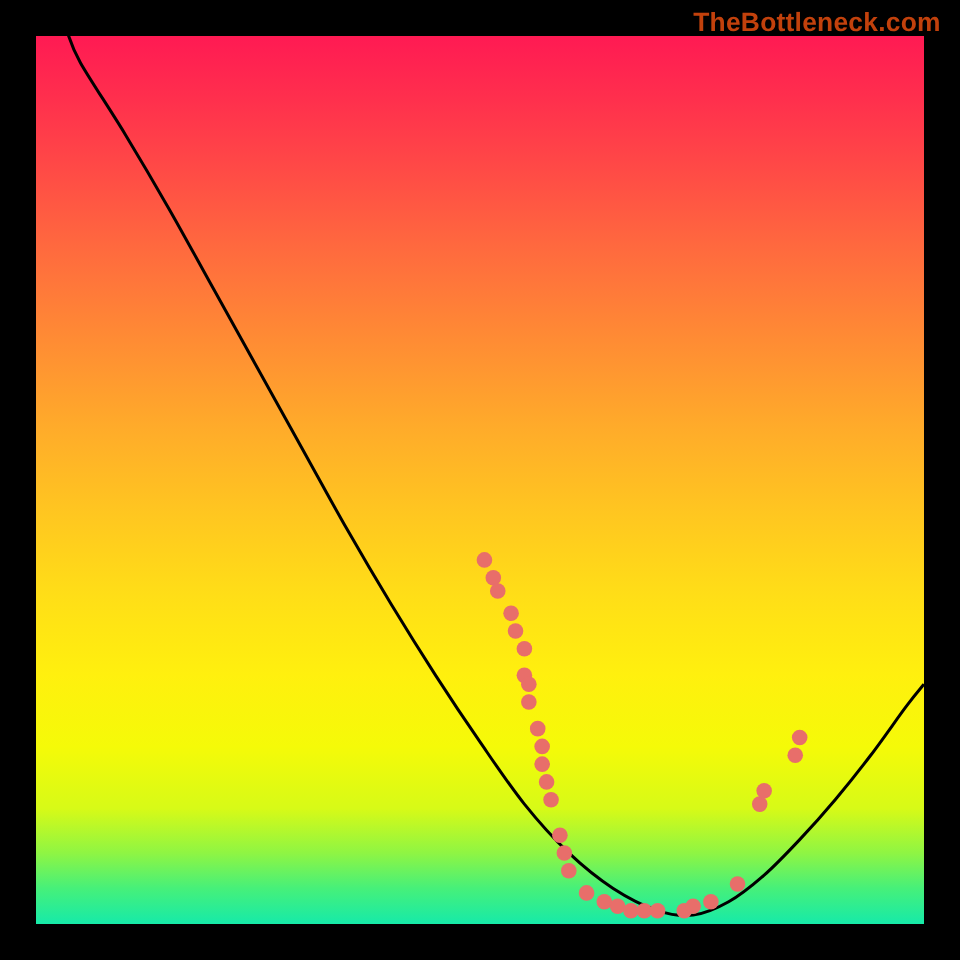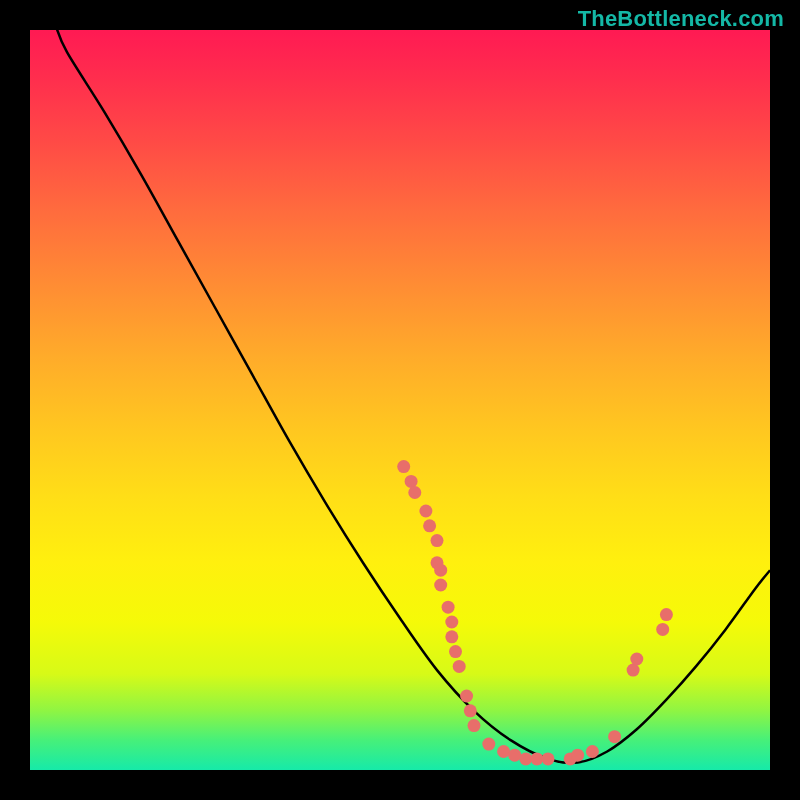--- a/index.html
+++ b/index.html
@@ -14,21 +14,21 @@
   .outer {
     position: relative;
     width: 800px;
     height: 800px;
     background: #000000;
   }
   .watermark {
     position: absolute;
     top: 6px;
     right: 16px;
-    color: #14b8a6;
+    color: #c2410c;
     font-size: 22px;
     font-weight: 600;
     letter-spacing: 0.2px;
     z-index: 50;
   }
   .plot-area {
     position: absolute;
     left: 30px;
     top: 30px;
     width: 740px;

